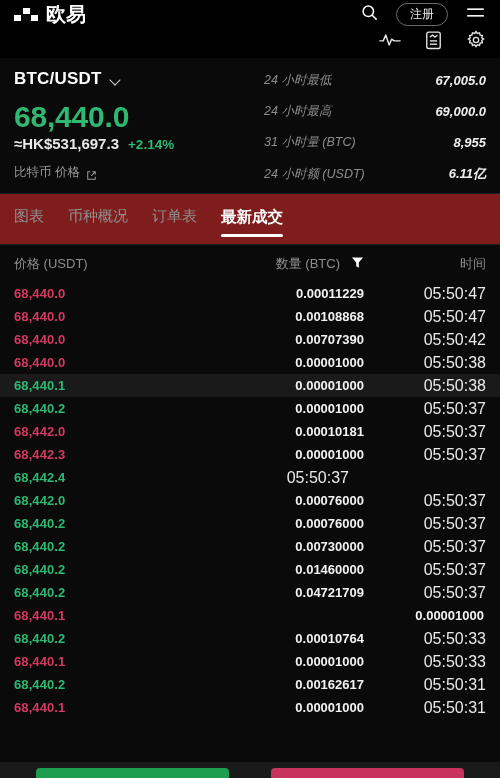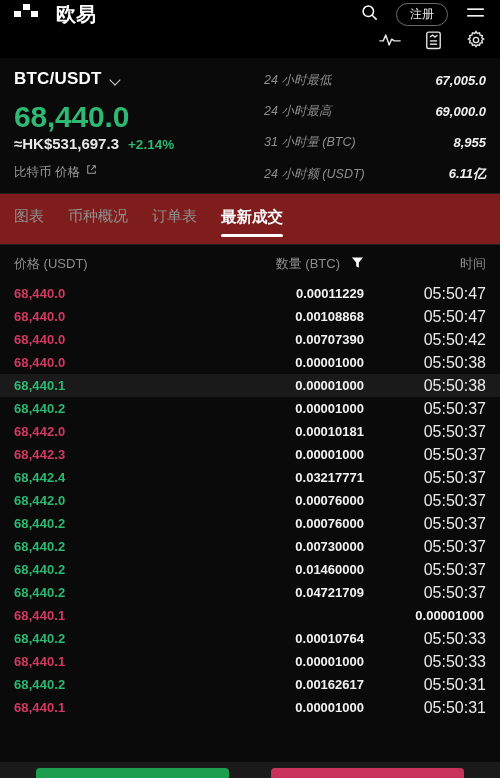--- a/index.html
+++ b/index.html
@@ -9,21 +9,21 @@
     font-family: "Liberation Sans", sans-serif;
     overflow: hidden;
   }
   #app { position: relative; width: 500px; height: 778px; background: #0a0a0a; }
 
   
   .topbar {
     position: relative; height: 28px; background: #000;
     display: flex; align-items: center; padding: 0 14px;
   }
-  .brand { display: flex; gap: 18px; }
+  .brand { display: flex; align-items: center; gap: 8px; }
   .logo-mark { width: 24px; height: 13px; position: relative; }
   .logo-mark i {
     position: absolute; width: 7px; height: 6px; background: #fff; display: block;
   }
   .logo-mark i.a { left: 0; top: 7px; }
   .logo-mark i.b { left: 8.5px; top: 0px; }
   .logo-mark i.c { left: 17px; top: 7px; }
   .logo-mark i.d { left: 8.5px; top: 7px; background: #0a0a0a; }
   .brand-name {
     color: #fff; font-size: 20px; font-weight: bold; letter-spacing: 0px;
@@ -55,21 +55,21 @@
     border-bottom: 1.6px solid #cfcfcf; transform: rotate(45deg);
   }
   .last-price {
     font-size: 30px; font-weight: bold; margin-top: 12px; letter-spacing: -.2px;
     line-height: 32px;
   }
   .sub-row { display: flex; align-items: baseline; gap: 9px; margin-top: 2px; }
   .fiat { color: #e9e9e9; font-size: 15px; font-weight: bold; }
   .chg { font-size: 13.5px; font-weight: bold; }
   .coin-link {
-    margin-top: 12px; display: flex; align-items: flex-start; gap: 6px;
+    margin-top: 12px; display: flex; align-items: flex-end; gap: 6px;
     color: #9a9a9a; font-size: 12.5px;
   }
   .ext { width: 11px; height: 11px; position: relative; display: inline-block; }
 
   .quote-right { flex: 1; padding-top: 3px; }
   .stat {
     display: flex; justify-content: space-between; align-items: center;
     margin-bottom: 14px;
     font-style: italic;
   }
@@ -281,21 +281,20 @@
         <div class="c-amt">0.00010181</div>
         <div class="c-time">05:50:37</div>
       </div>
       <div class="trow">
         <div class="c-price" style="color: rgb(210, 58, 96);">68,442.3</div>
         <div class="c-amt">0.00001000</div>
         <div class="c-time">05:50:37</div>
       </div>
       <div class="trow">
         <div class="c-price" style="color: rgb(46, 184, 114);">68,442.4</div>
-        <div class="c-amt">0.03217771</div>
         <div class="c-time">05:50:37</div>
       </div>
       <div class="trow">
         <div class="c-price" style="color: rgb(46, 184, 114);">68,442.0</div>
         <div class="c-amt">0.00076000</div>
         <div class="c-time">05:50:37</div>
       </div>
       <div class="trow">
         <div class="c-price" style="color: rgb(46, 184, 114);">68,440.2</div>
         <div class="c-amt">0.00076000</div>

